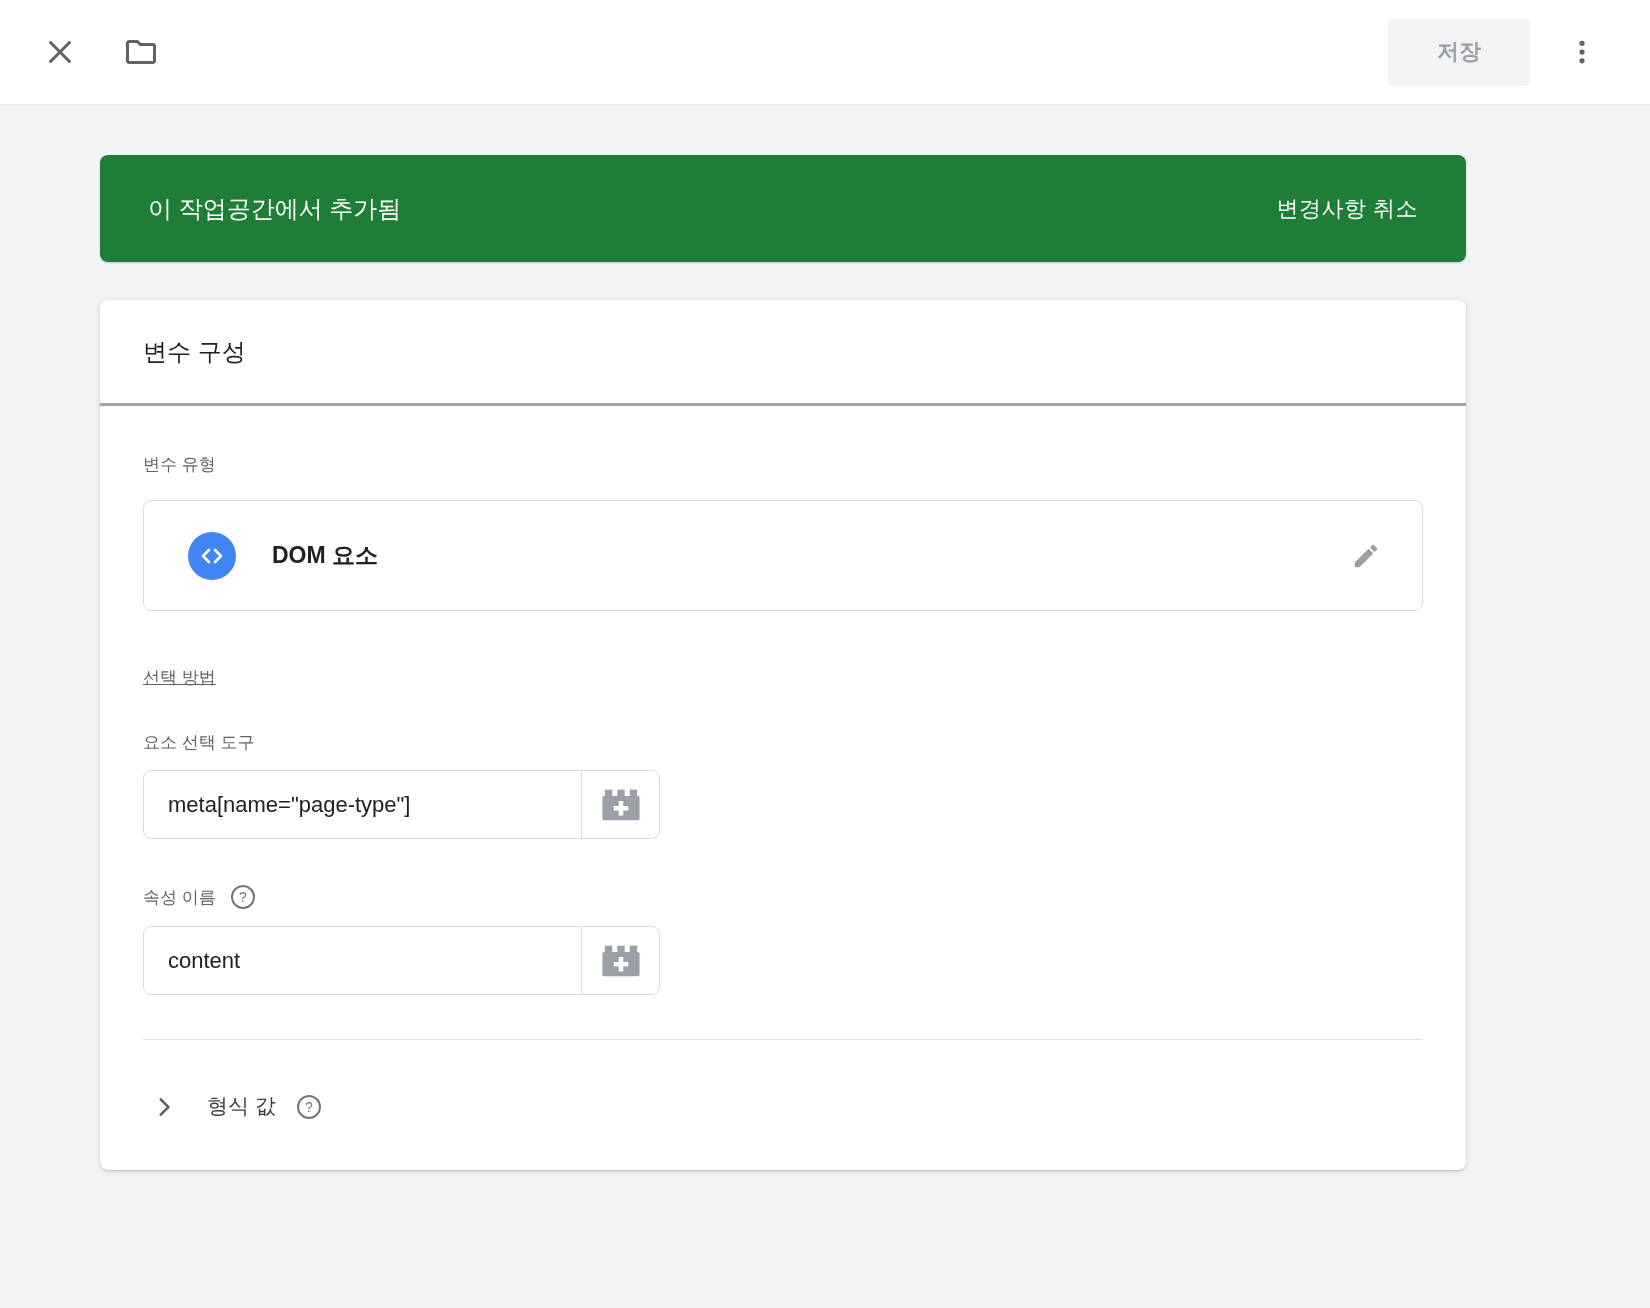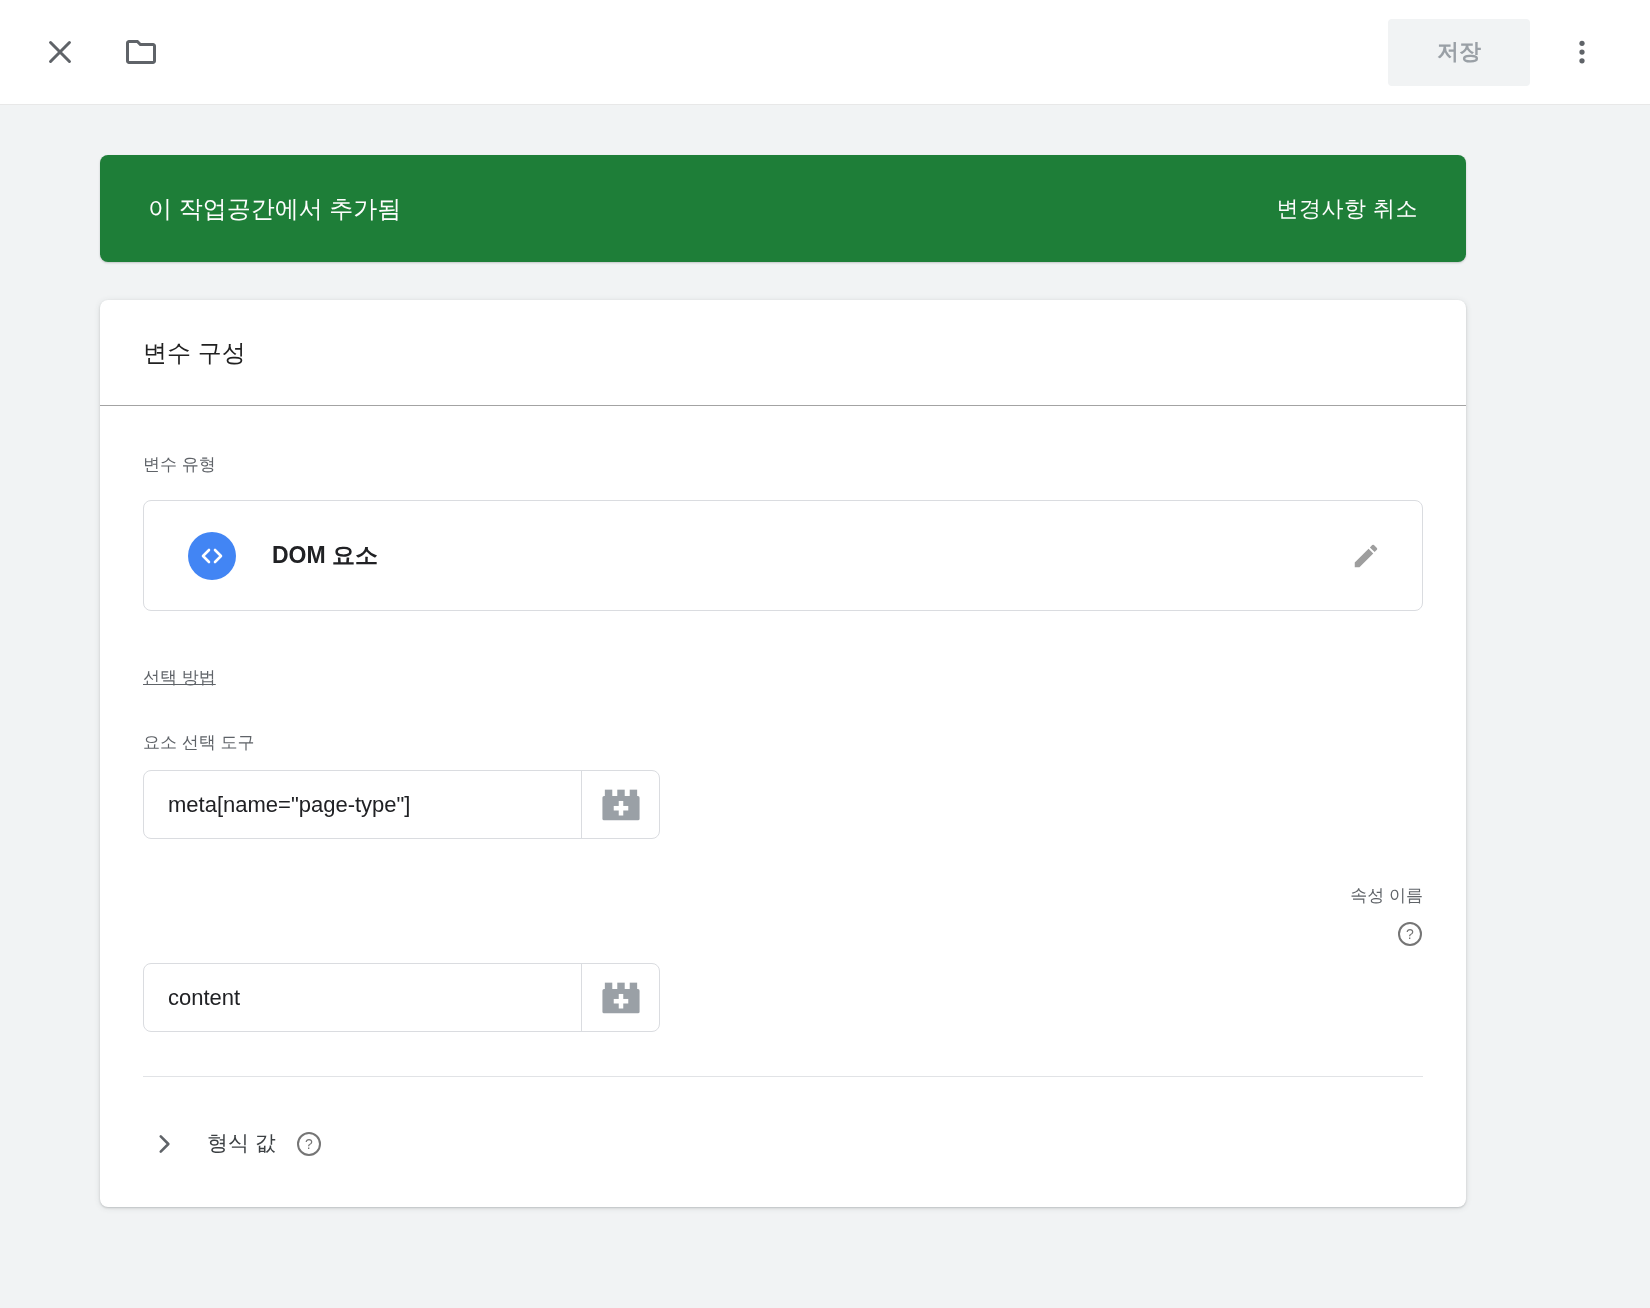--- a/index.html
+++ b/index.html
@@ -59,27 +59,27 @@
     margin-left:auto; font-size:22px; color:#fdfdfd;
     text-decoration:none; cursor:pointer; letter-spacing:.5px;
   }
 
   .card {
     margin-top:38px; background:#ffffff; border-radius:8px;
     box-shadow:0 1px 2px rgba(60,64,67,.22), 0 1px 6px rgba(60,64,67,.12);
   }
   .card-header {
     height:106px; display:flex; align-items:center;
-    padding:0 43px; border-bottom:1px solid #a3a3a3;
+    padding:0 43px; border-bottom:3px solid #a3a3a3;
   }
   .card-header h2 { margin:0; font-size:24px; font-weight:400; color:#212121; }
   .card-body { padding:0 43px 50px 43px; }
 
   .field-label { font-size:17px; color:#5f6368; }
-  .label-row { display:flex; align-items:flex-end; gap:14px;flex-direction:column; }
+  .label-row { display:flex; align-items:center; gap:14px; }
 
   .vtype-box {
     margin-top:24px; height:111px;
     border:1px solid #dadce0; border-radius:8px;
     display:flex; align-items:center;
     padding:0 38px 0 44px; cursor:pointer;
   }
   .vtype-icon {
     width:48px; height:48px; border-radius:50%;
     background:var(--icon_blue, #4285f4);

